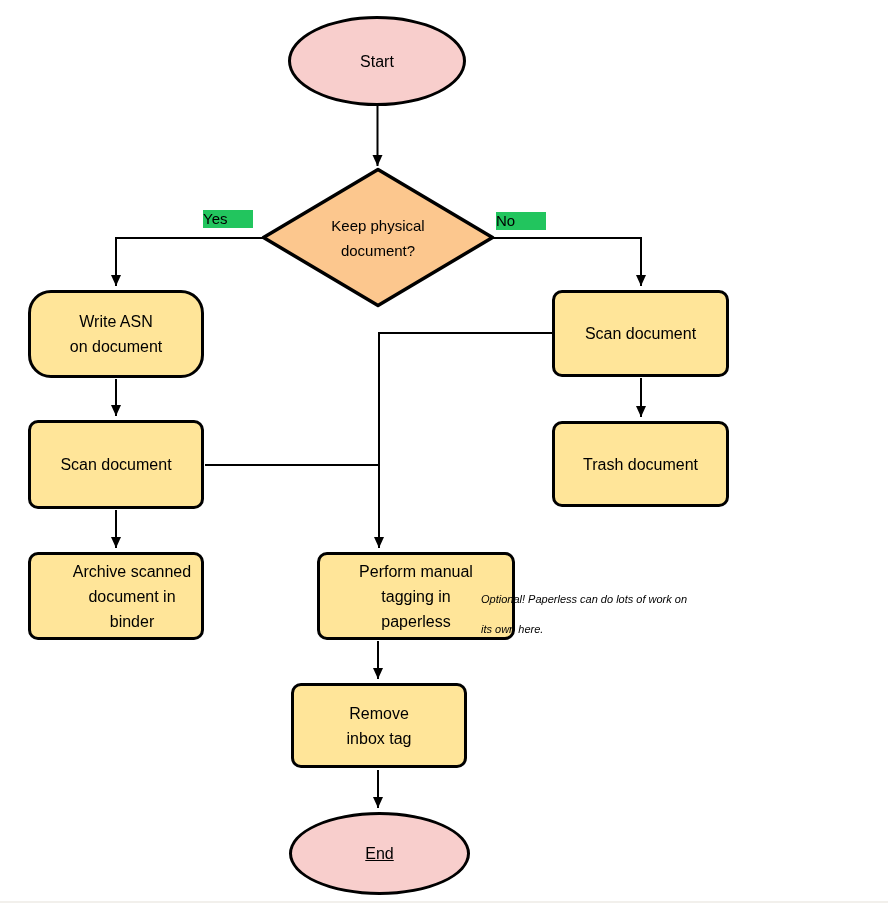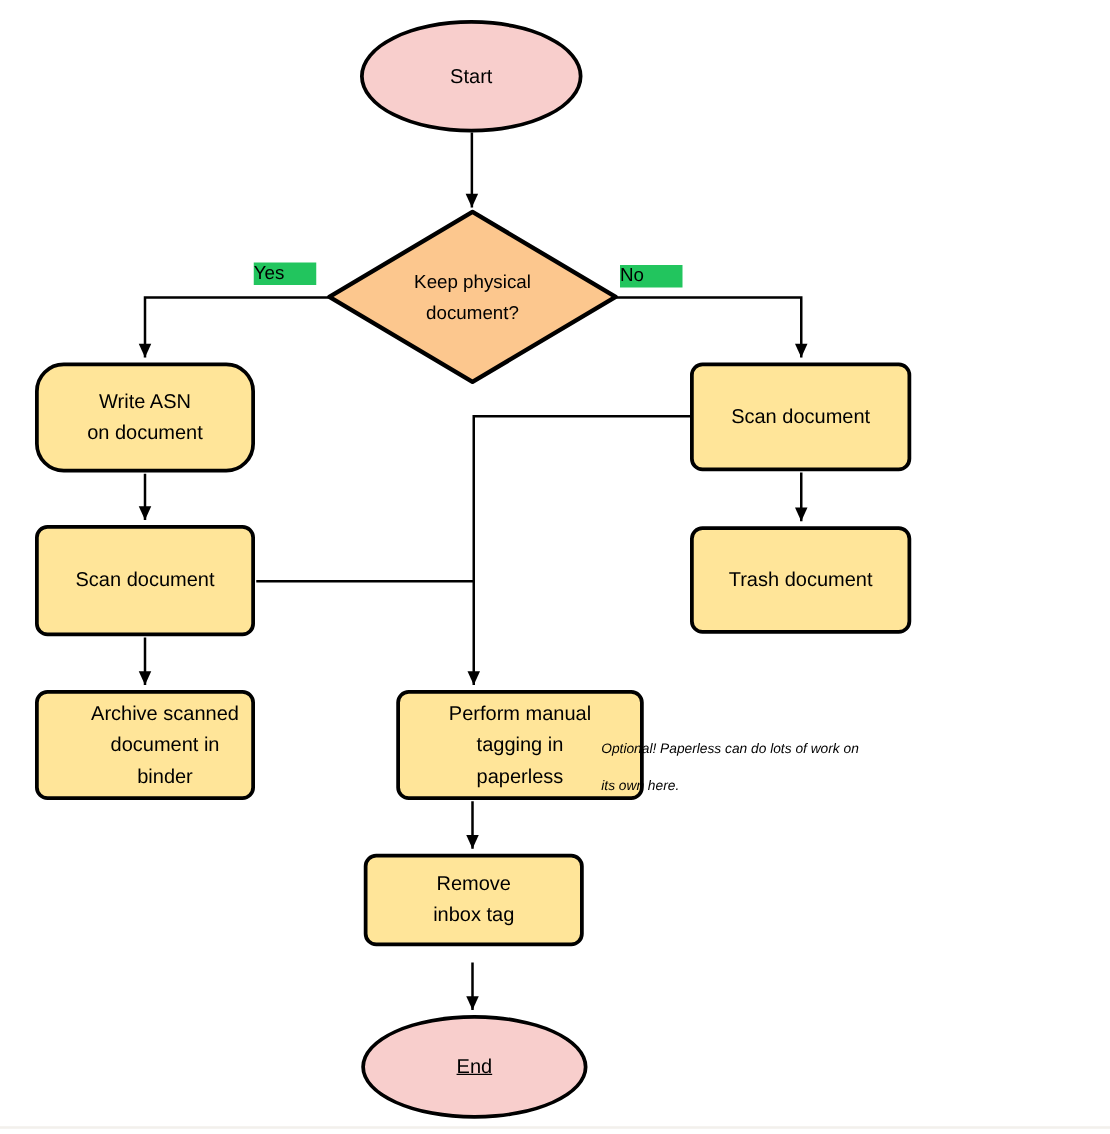--- a/index.html
+++ b/index.html
@@ -132,21 +132,21 @@
   <div class="node process" style="left:552px; top:421px; width:177px; height:86px;">
     <span class="label">Trash document</span>
   </div>
 
   <div class="node process" style="left:290px; top:552px; width:198px; height:88px;margin-left:27px;">
     <span class="label">Perform manual
 tagging in
 paperless</span>
   </div>
 
-  <div class="node process" style="left:291px; top:683px; width:176px; height:74px;">
+  <div class="node process" style="left:291px; top:683px; width:176px; height:85px;">
     <span class="label">Remove
 inbox tag</span>
   </div>
 
   <div class="node terminator" style="left:289px; top:812px; width:181px; height:83px;text-decoration:underline;">
     <span class="label">End</span>
   </div>
 
   <div class="edge-label" style="left:203px; top:210px;">Yes</div>
   <div class="edge-label" style="left:496px; top:212px;">No</div>

